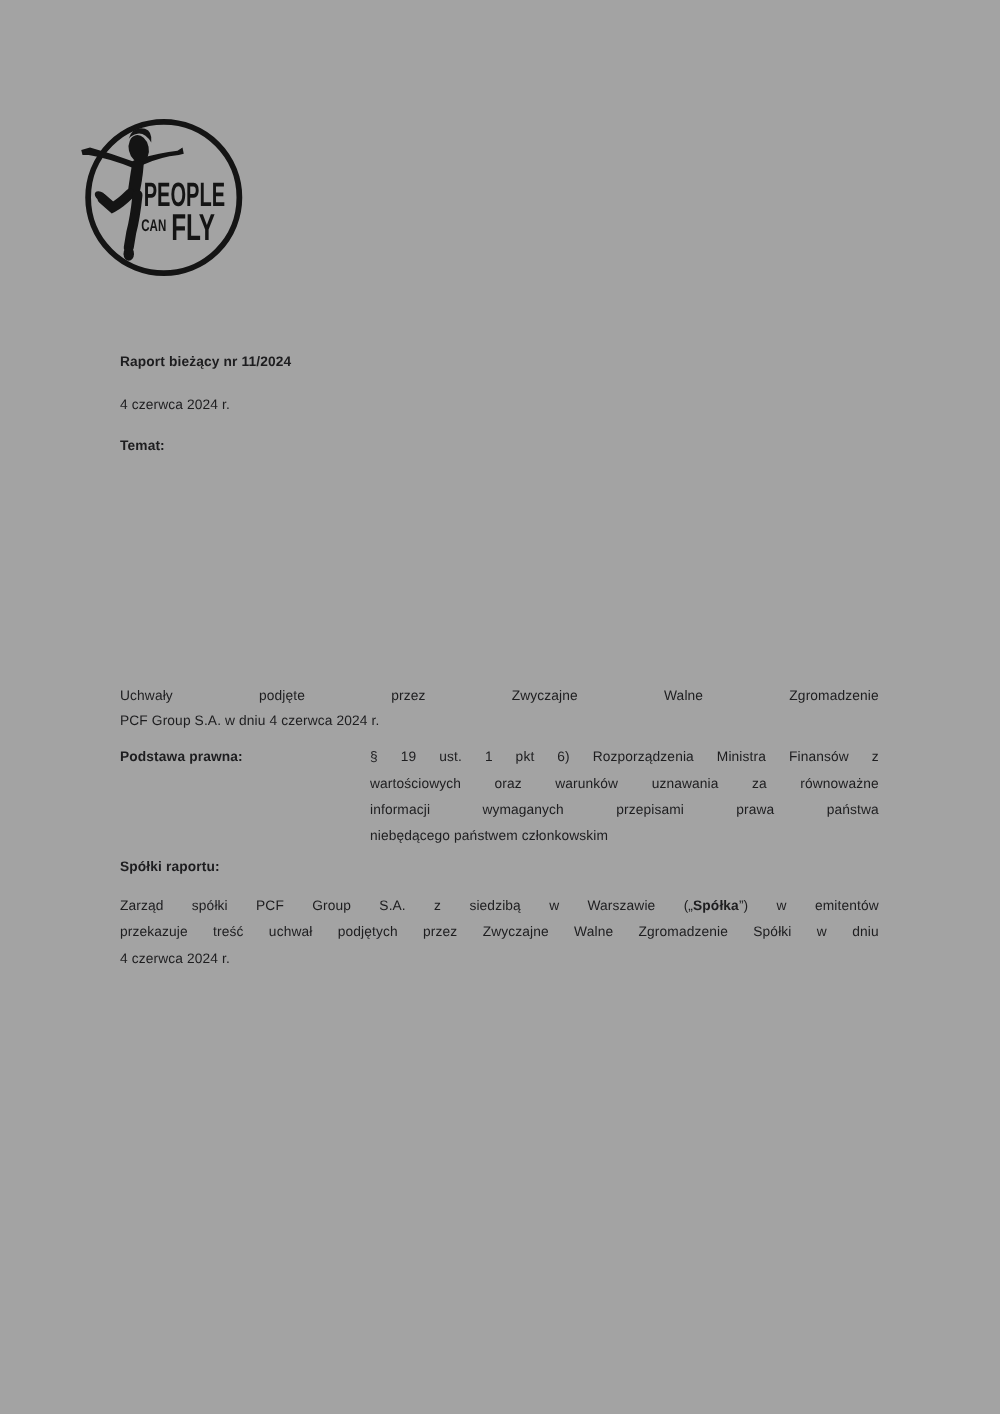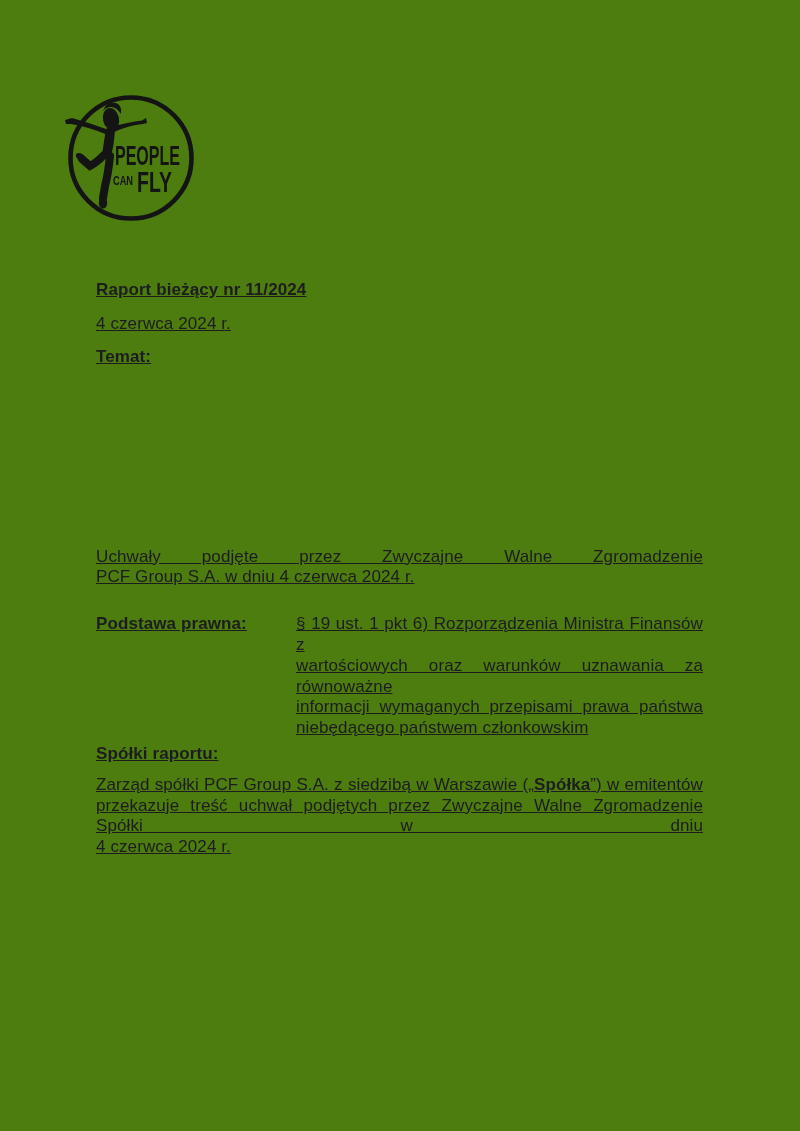--- a/index.html
+++ b/index.html
@@ -1,47 +1,46 @@
 <!DOCTYPE html>
 <html><head>
 <meta charset="utf-8">
 <style>
   html, body { margin: 0; padding: 0; background: #ffffff; }
   .page {
     position: relative;
     width: 800px;
     height: 1131px;
-    background: #4d7c0f;
+    background: #a3a3a3;
     font-family: "Liberation Sans", sans-serif;
     color: #1d1d1f;
     overflow: hidden;
   }
   .logo {
     position: absolute;
     left: 64px;
     top: 93px;
     width: 134px;
     height: 134px;
   }
   .logo svg { overflow: visible; display: block; }
   .content {
     position: absolute;
     left: 96px;
     top: 280px;
     width: 607px;
-    font-size: 17px;
+    font-size: 11px;
     line-height: 20.8px;
     letter-spacing: 0.1px;
-    text-decoration: underline;
   }
   .title { font-weight: bold; }
   .row { display: flex; }
   .row-data     { margin-top: 13px; }
   .row-temat    { margin-top: 12px; flex-direction: column; }
-  .row-podstawa { margin-top: 26px; }
+  .row-podstawa { margin-top: 8px; }
   .label { flex: 0 0 200px; width: 200px; font-weight: bold; }
   .value { flex: 1; min-width: 0; }
   .heading { font-weight: bold; margin-top: 5px; }
   .bodytext { margin-top: 10px; }
   .jl      { text-align: justify; text-align-last: justify; }
   .jl-last { text-align: justify; text-align-last: left; }
   .b { font-weight: bold; }
 </style>
 </head>
 <body>

